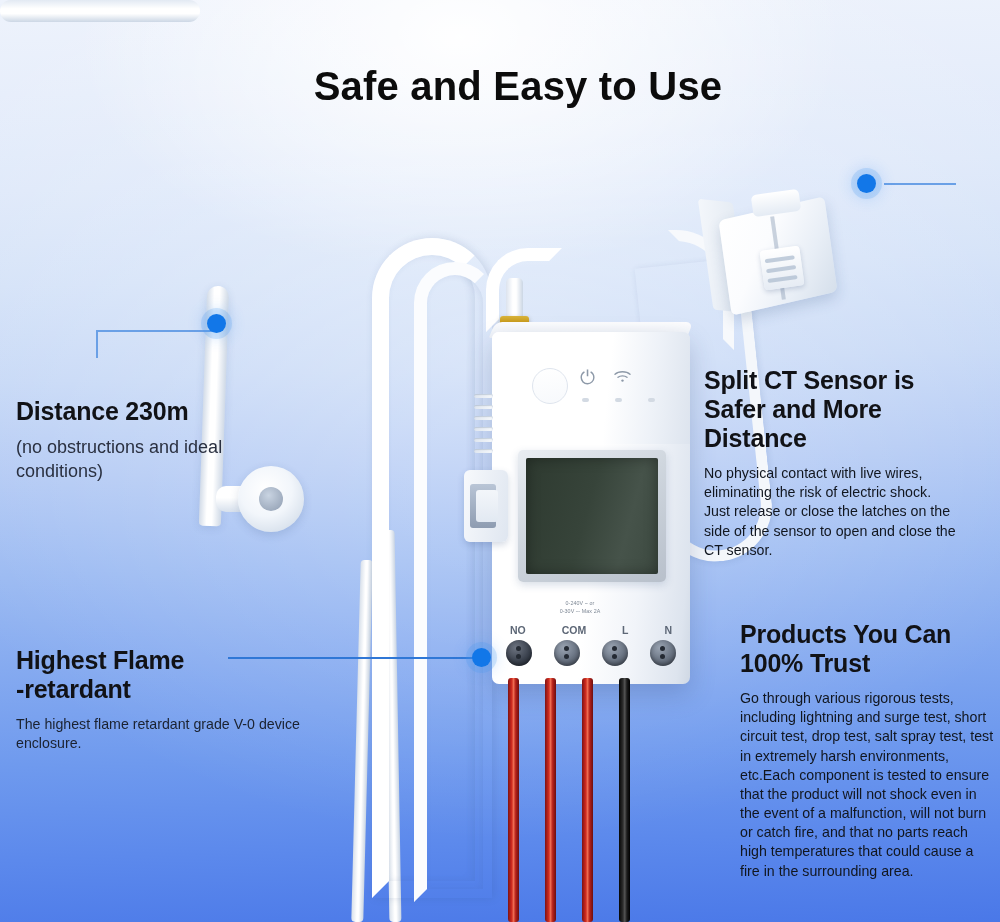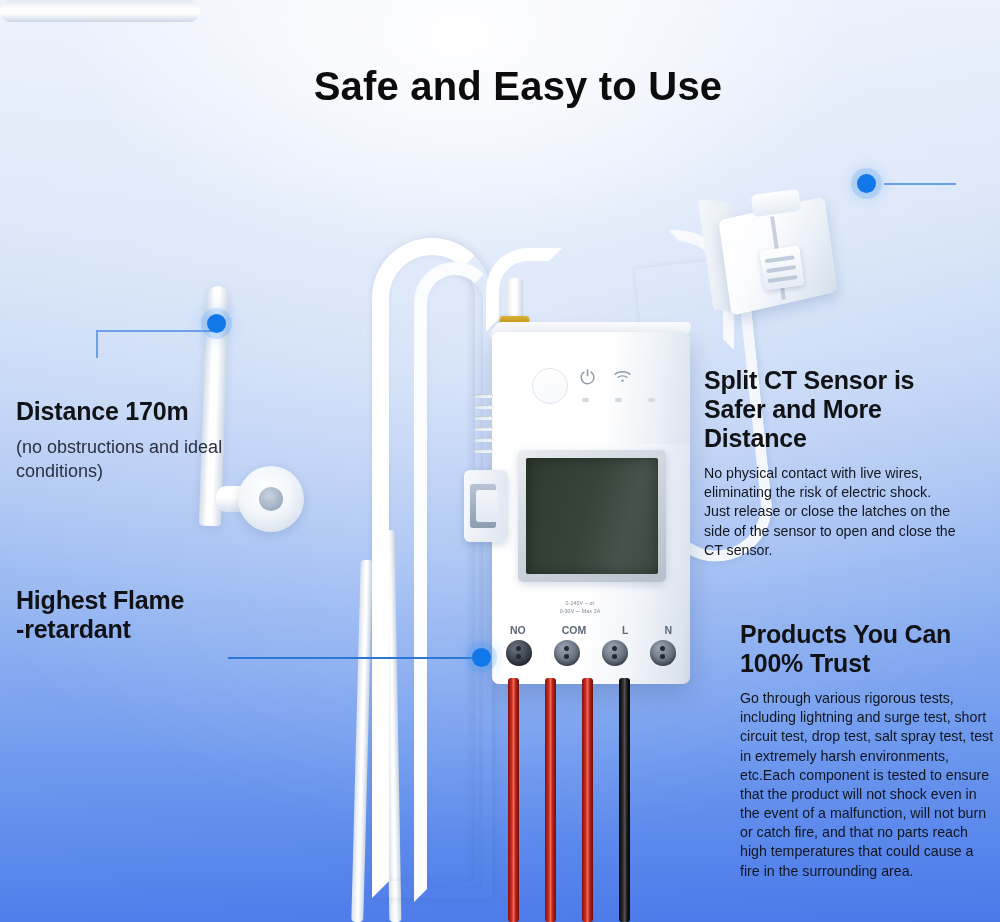--- a/index.html
+++ b/index.html
@@ -62,21 +62,21 @@
   }
   .callout p {
     font-size: 14.2px;
     color: #1b2230;
     line-height: 1.35;
     margin-top: 11px;
   }
   .callout p.tight { margin-top: 9px; font-size: 18px; color: #2a3040; }
 
   #c-comm  { left: 16px;  top: 368px; width: 250px; }
-  #c-flame { left: 16px;  top: 586px; width: 290px; }
+  #c-flame { left: 16px;  top: 646px; width: 290px; }
   #c-ct    { left: 704px; top: 366px; width: 252px; }
   #c-trust { left: 740px; top: 620px; width: 255px; }
   #c-ct p, #c-trust p { color: #11161f; }
 
   
   .dot {
     position: absolute;
     width: 19px; height: 19px;
     border-radius: 50%;
     background: #1277e8;
@@ -475,30 +475,31 @@
 
   <div class="ln h" id="ln-flame-h"></div>
   <div class="dot" id="dot-flame"></div>
 
   <div class="ln h" id="ln-ct-h"></div>
   <div class="dot" id="dot-ct"></div>
 
   <div class="callout" id="c-comm">
     <h3>
       <br>
-      <span>Distance 170m</span>
+      <span>Distance 230m</span>
     </h3>
     <p class="tight">(no obstructions and ideal conditions)</p>
   </div>
 
   <div class="callout" id="c-flame">
     <h3>
       <span>Highest Flame</span><br>
       <span>-retardant</span>
     </h3>
+    <p>The highest flame retardant grade V-0 device enclosure.</p>
   </div>
 
   <div class="callout" id="c-ct">
     <h3>
       <span>Split CT Sensor is</span><br>
       <span>Safer and More</span><br>
       <span>Distance</span>
     </h3>
     <p>No physical contact with live wires, eliminating the risk of electric shock. Just release or close the latches on the side of the sensor to open and close the CT sensor.</p>
   </div>

